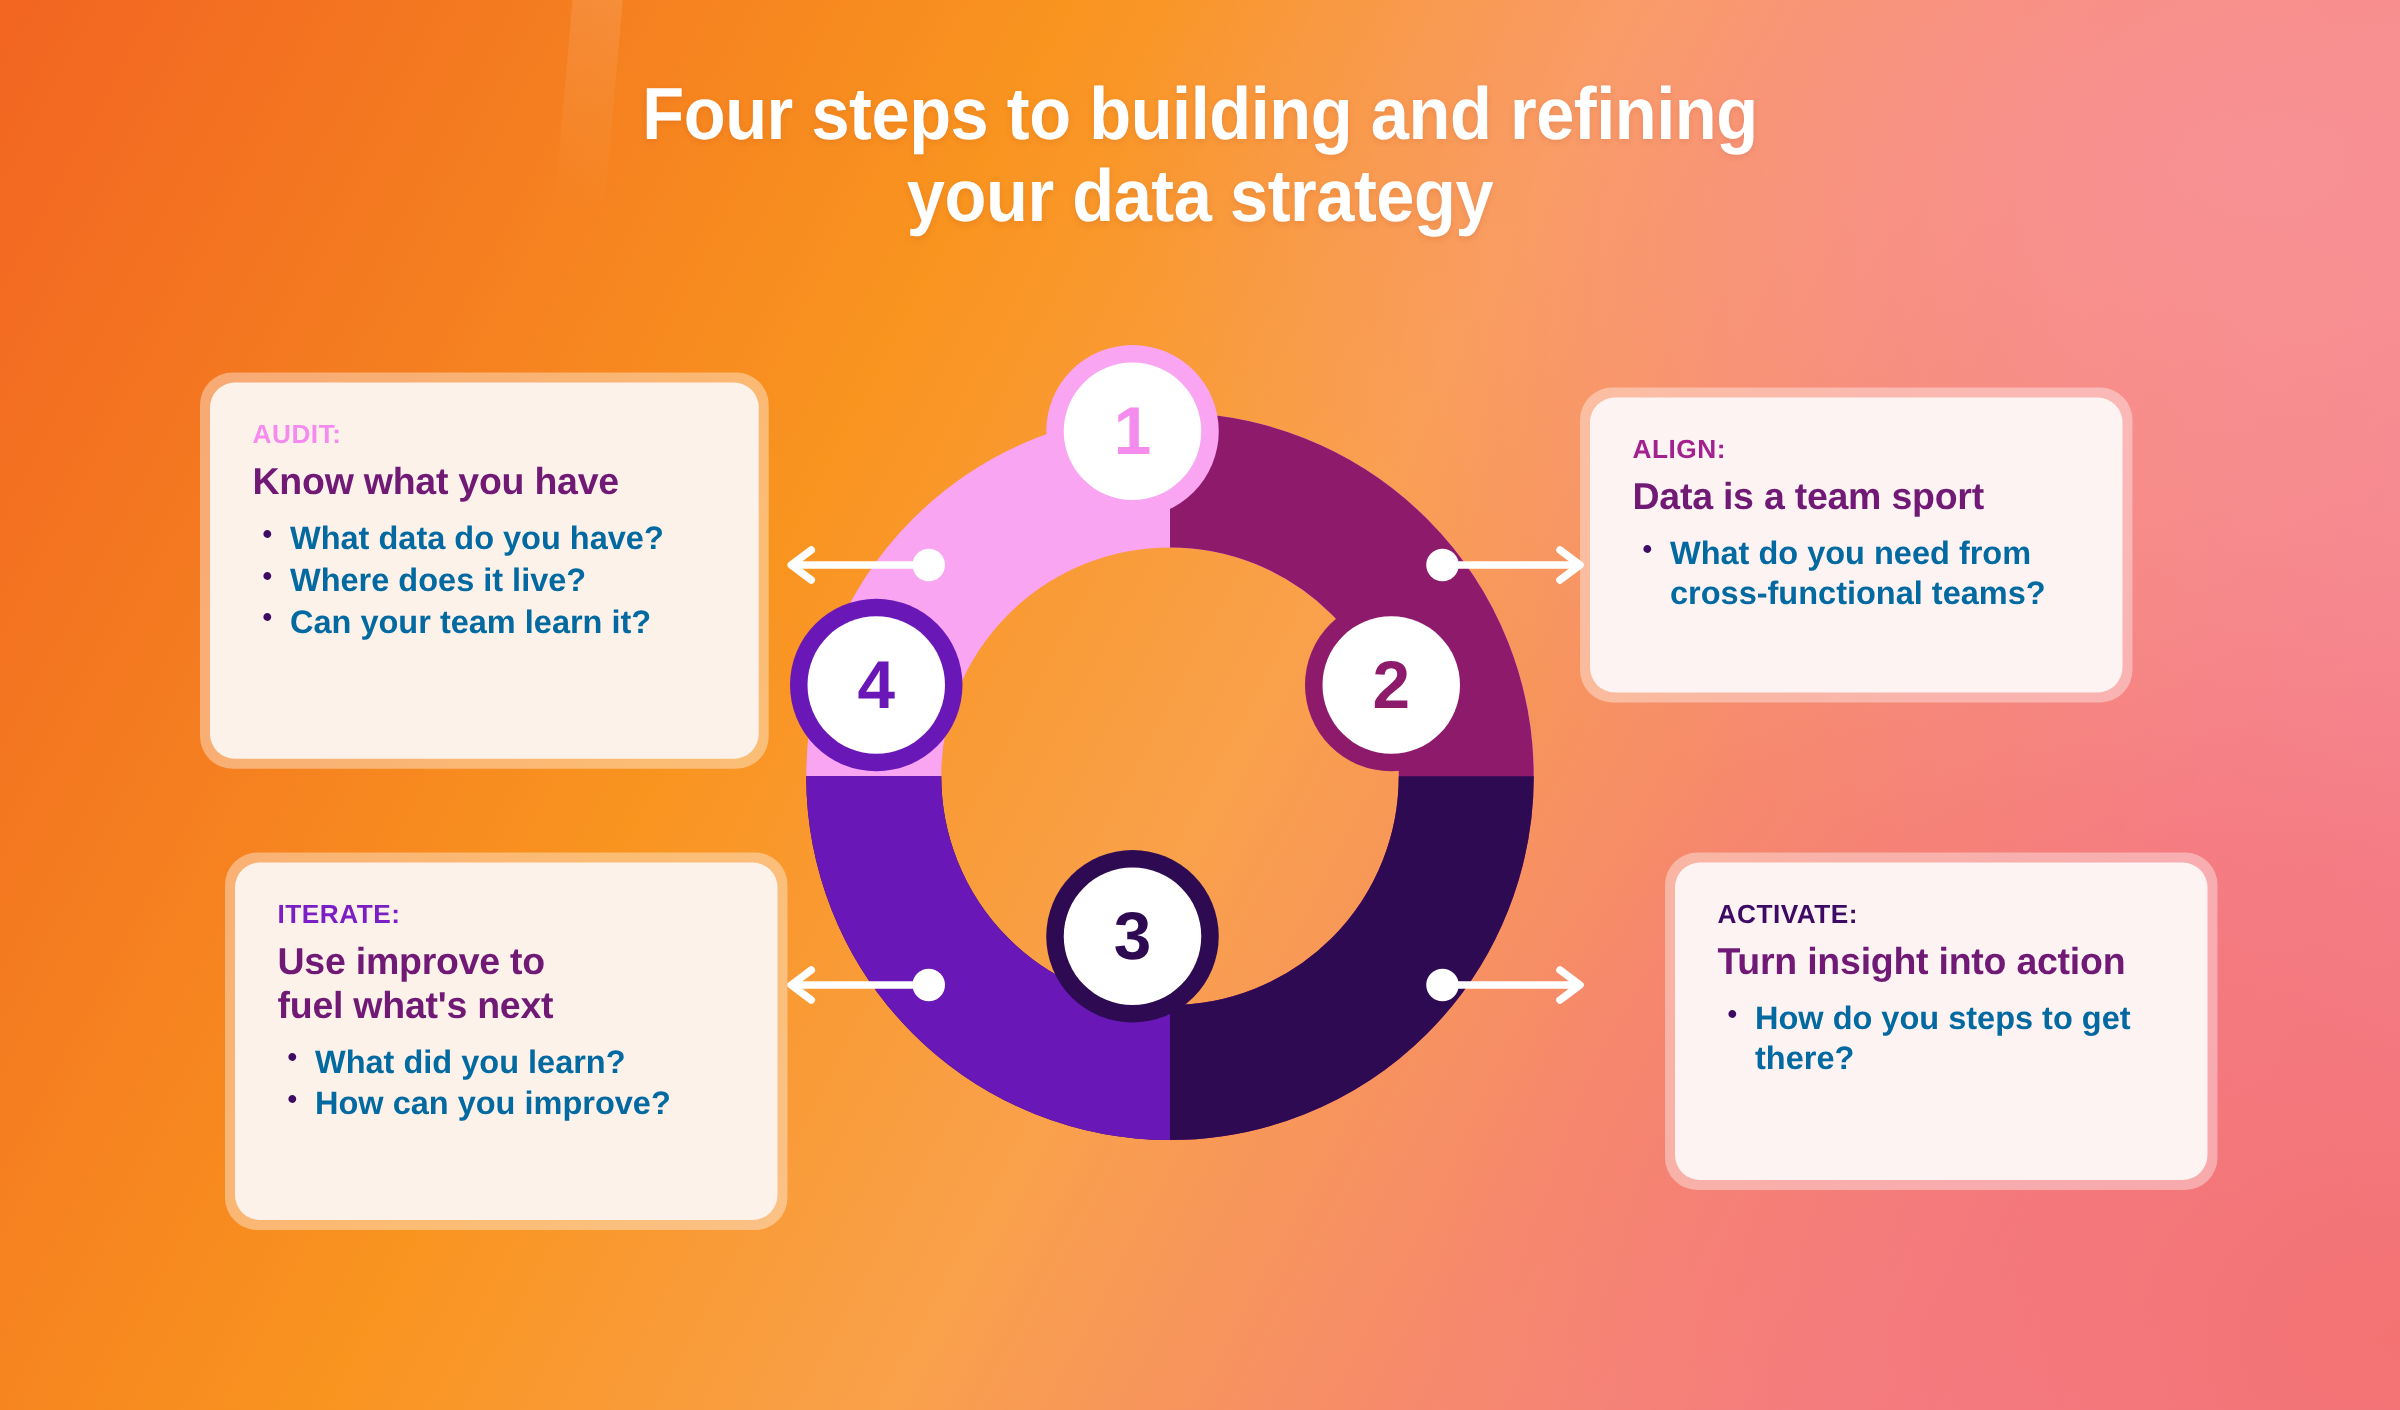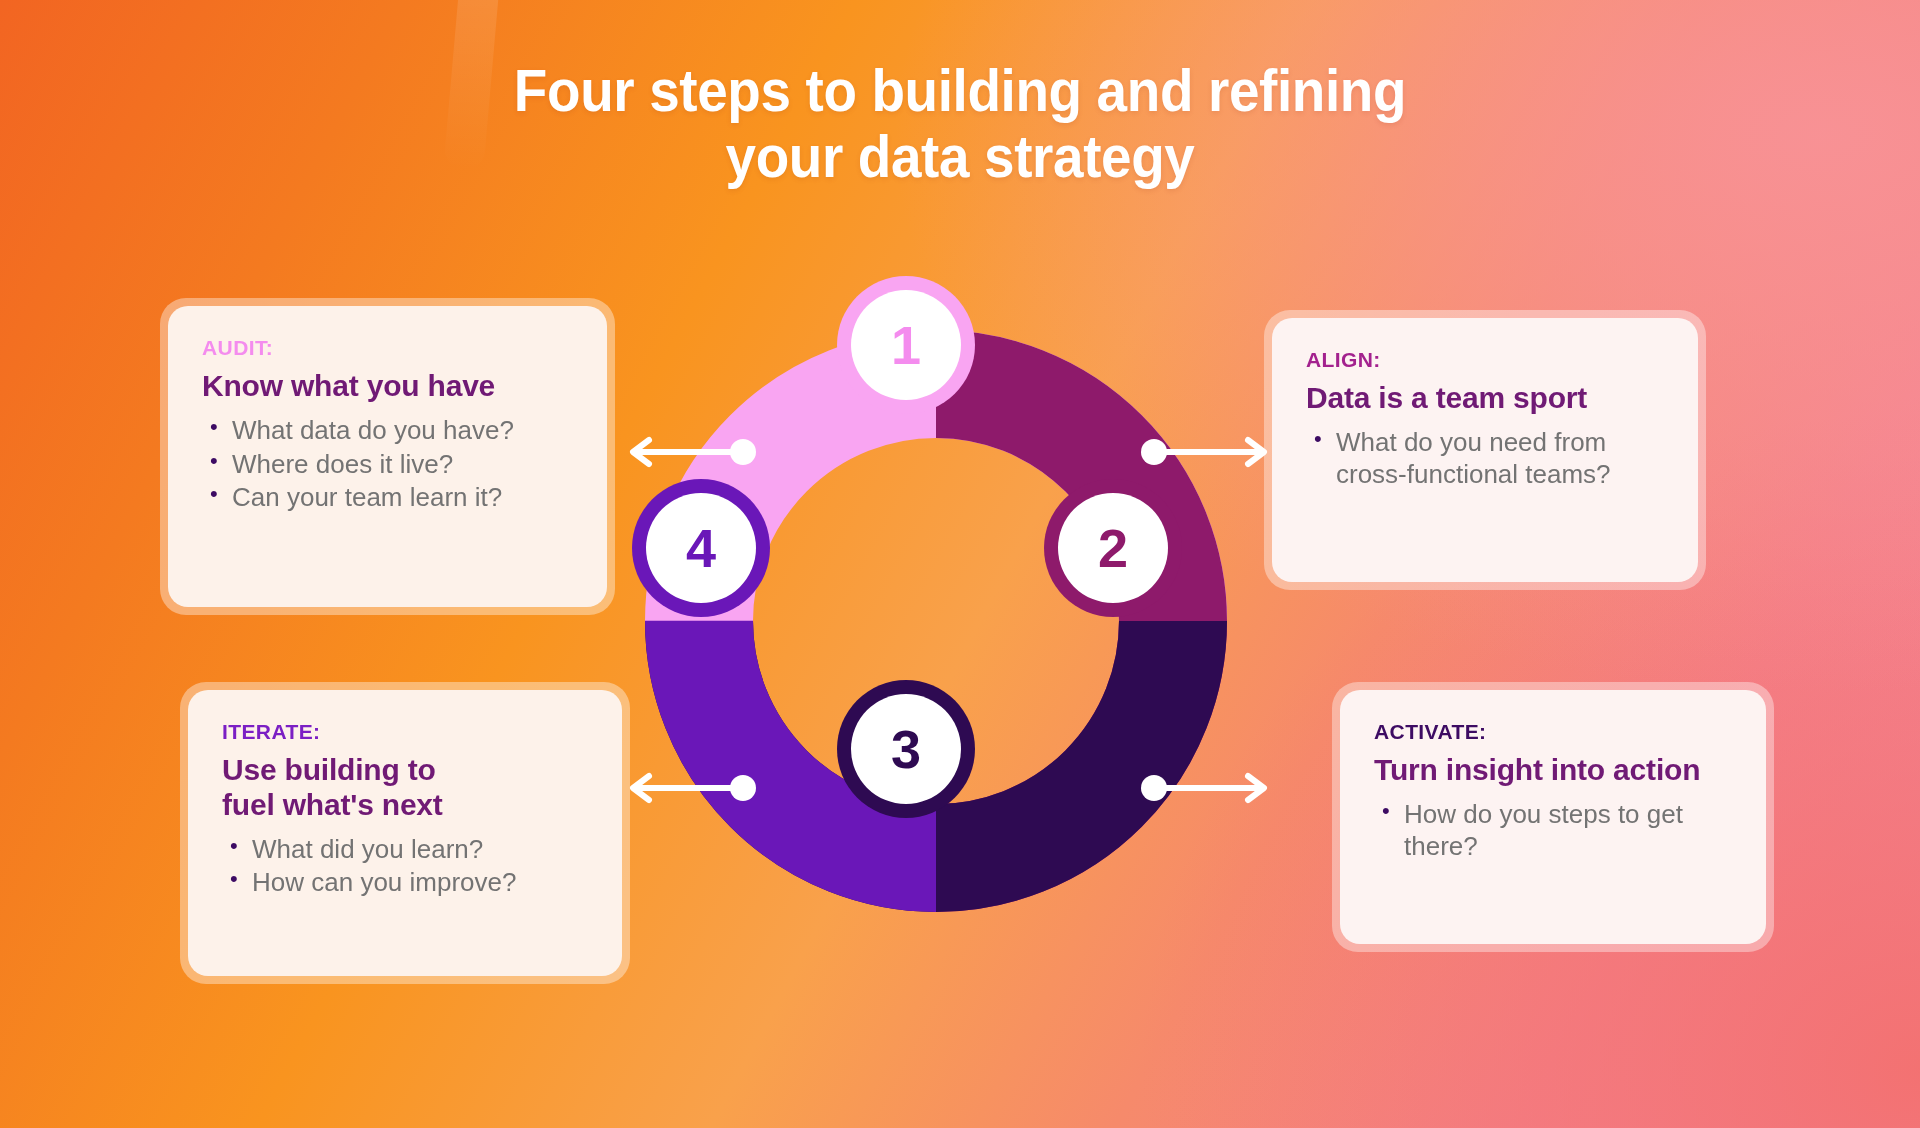--- a/index.html
+++ b/index.html
@@ -52,31 +52,32 @@
     font-size:21px; font-weight:bold; letter-spacing:0.4px;
     margin-bottom:9px; text-transform:uppercase;
   }
   .headline {
     font-size:30px; font-weight:bold; color:#701a75;
     line-height:1.16; margin-bottom:11px; letter-spacing:-0.2px;
   }
   ul.bullets { list-style:none; }
   ul.bullets li {
     position:relative; padding-left:30px;
-    font-size:26px; line-height:1.22; color:#737373;
+    font-size:26px; line-height:1.22; color:#0369a1;
     margin-bottom:2px;
+    font-weight:bold;
   }
   ul.bullets li::before {
     content:"\2022"; position:absolute; left:8px; top:-1px;
     font-size:22px; color:#3D0B63;
   }
 
   #card-audit    { left:160px;  top:298px; width:455px;  height:317px; }
   #card-iterate  { left:180px;  top:682px; width:450px;  height:302px; }
-  #card-align    { left:1264px; top:310px; width:442px;  height:280px; }
+  #card-align    { left:1264px; top:310px; width:442px;  height:252px; }
   #card-activate { left:1332px; top:682px; width:442px;  height:270px; }
 
   
   .donut-wrap {
     position:absolute; left:645px; top:330px; width:582px; height:582px;
   }
   .donut-wrap svg { display:block; overflow:visible; }
 
   .badge {
     position:absolute; width:110px; height:110px; border-radius:50%;
@@ -115,21 +116,21 @@
       <li>Where does it live?</li>
       <li>Can your team learn it?</li>
     </ul>
   </div>
 </div>
 
 <div class="card left" id="card-iterate">
   <div class="card-inner">
     <div class="kicker" style="color:#7B1FC4">ITERATE:</div>
     <div class="headline">
-      <span>Use building to</span><br>
+      <span>Use improve to</span><br>
       <span>fuel what's next</span>
     </div>
     <ul class="bullets">
       <li>What did you learn?</li>
       <li>How can you improve?</li>
     </ul>
   </div>
 </div>
 
 <div class="card right" id="card-align">

